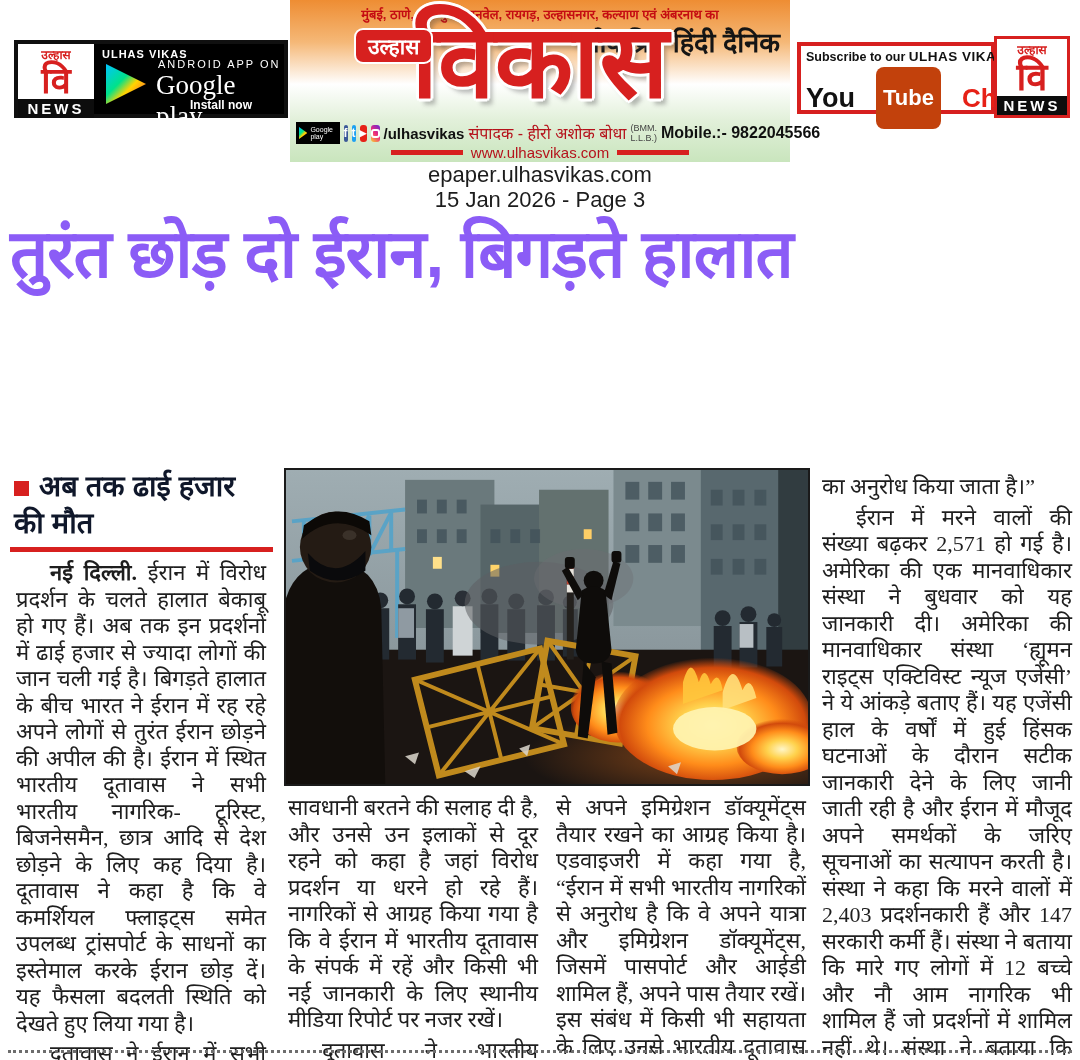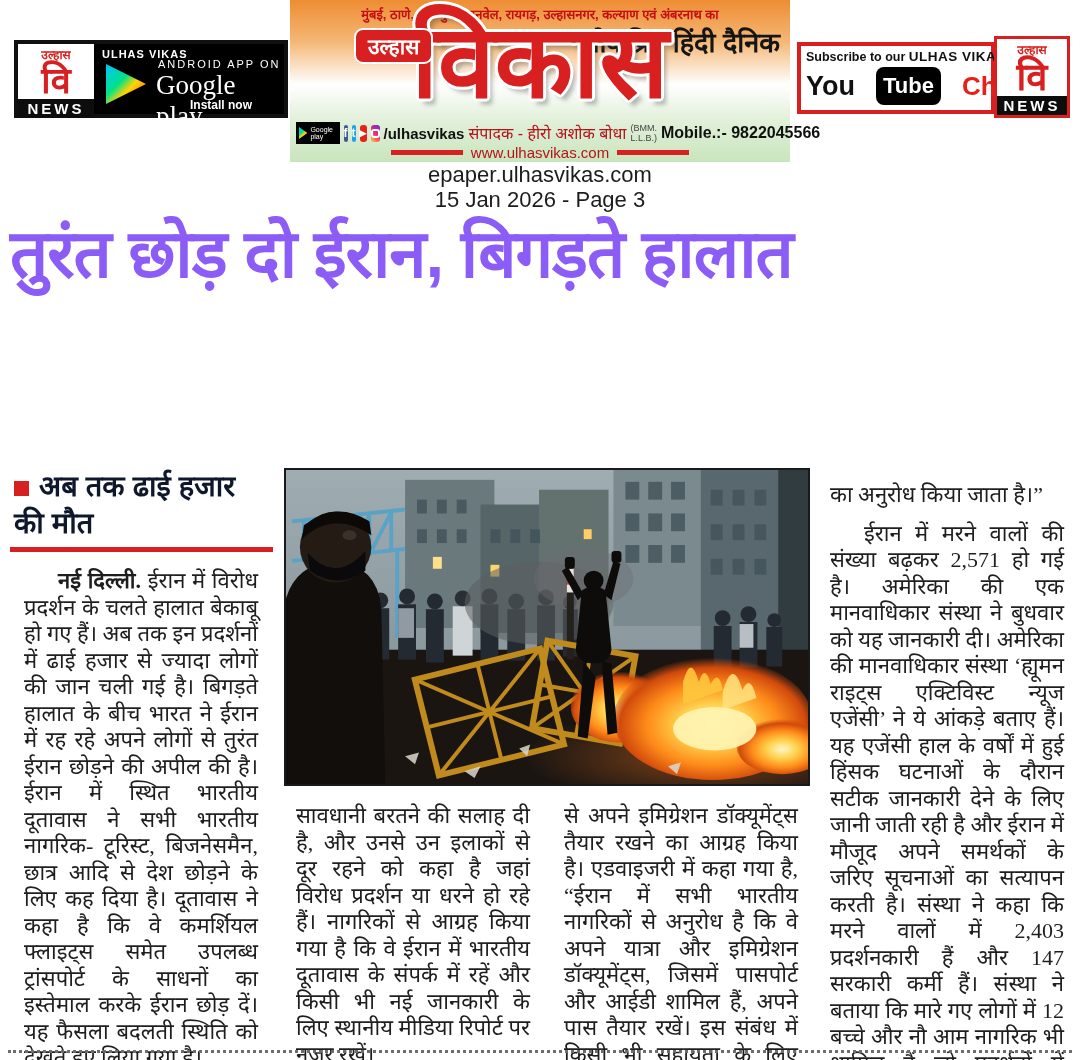--- a/index.html
+++ b/index.html
@@ -43,41 +43,41 @@
   .mh-mobile { margin-left:auto; font-size:16px; font-weight:bold; color:#101010; white-space:nowrap; }
   .mh-webrow { position:absolute; bottom:1px; left:0; width:100%; display:flex; align-items:center; justify-content:center; gap:8px; }
   .red-bar { width:72px; height:5px; background:#d7201f; }
   .mh-website { font-size:15px; font-weight:normal; color:#b5121b; }
 
   .subscribe { position:absolute; left:797px; top:42px; width:198px; height:72px; border:4px solid #d7201f; background:#fff; padding:3px 5px; }
   .sub-l1 { font-size:12.5px; font-weight:bold; color:#111; white-space:nowrap; }
   .sub-l1 b { font-size:13.5px; letter-spacing:.5px; }
   .sub-l2 { display:flex; align-items:center; gap:21px; margin-top:3px; }
   .sub-you { font-size:27px; font-weight:900; color:#111; }
-  .sub-tube { background:#000000; color:#fff; font-size:22px; font-weight:900; padding:6px 7px; border-radius:8px; }
+  .sub-tube { background:#c2410c; color:#fff; font-size:22px; font-weight:900; padding:18px 7px; border-radius:8px; }
   .sub-channel { font-size:26px; font-weight:900; color:#e62117; }
 
   .news-right { position:absolute; left:994px; top:36px; width:76px; height:82px; border:3px solid #d7201f; background:#fff; display:flex; flex-direction:column; align-items:center; }
   .news-right .nl-top { font-size:12px; font-weight:bold; color:#d7201f; margin-top:2px; }
   .news-right .nl-letter { font-size:38px; font-weight:900; color:#d7201f; line-height:38px; }
   .news-right .nl-news { width:100%; background:#0d0d0d; color:#fff; font-size:15px; font-weight:bold; letter-spacing:3px; text-align:center; padding:1px 0; margin-top:auto; }
 
   .meta-site { position:absolute; top:162px; left:0; width:100%; text-align:center; font-size:22px; color:#1c1c1c; }
   .meta-date { position:absolute; top:187px; left:0; width:100%; text-align:center; font-size:22px; color:#1c1c1c; }
 
   
   .headline { position:absolute; left:10px; top:194px; width:1062px; color:#8b5cf6; font-weight:900; font-size:67px; line-height:120px; letter-spacing:-1px; white-space:nowrap; }
 
   
   .subhead { position:absolute; left:14px; top:468px; width:258px; font-size:29px; line-height:37px; font-weight:bold; color:#0f172a; }
   .subhead .bullet { display:inline-block; width:15px; height:15px; background:#d7201f; margin-right:10px; }
   .subhead-rule { position:absolute; left:10px; top:547px; width:263px; height:5px; background:#d7201f; }
 
   .col { position:absolute; width:258px; font-family:"Liberation Serif", serif; font-size:22px; line-height:26.5px; text-align:justify; color:#1e1e1e; }
-  .col p { margin:12px; }
+  .col p { margin:4px; }
   .col p.ind { text-indent:34px; }
   .col1 { left:12px;  top:556px; }
   .col2 { left:284px; top:791px; }
   .col3 { left:552px; top:791px; }
   .col4 { left:818px; top:470px; }
   .dl { font-weight:bold; }
 
   .photo { position:absolute; left:284px; top:468px; width:526px; height:318px; border:2px solid #1a1a1a; background:#222; }
   .photo svg { display:block; width:100%; height:100%; }
 

